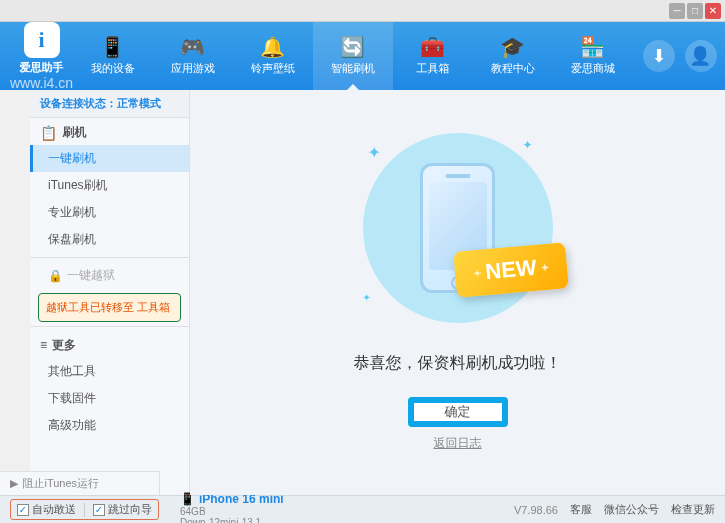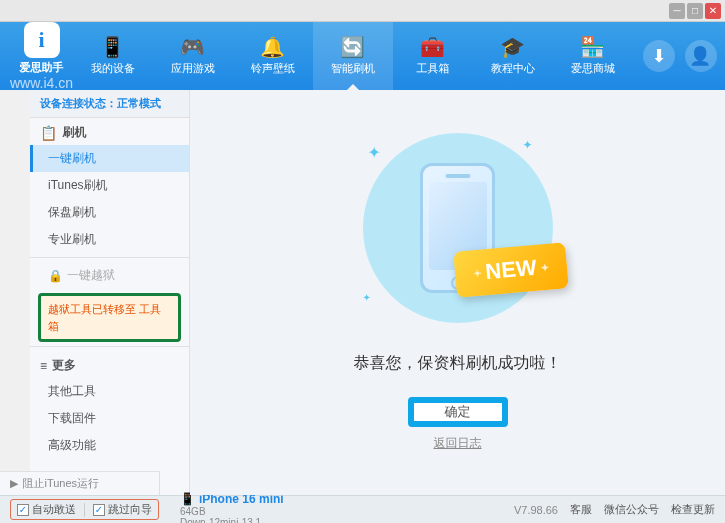--- a/index.html
+++ b/index.html
@@ -146,21 +146,21 @@
       padding: 5px 10px 5px 18px;
       font-size: 12px;
       color: #aaa;
       display: flex; align-items: center; gap: 4px;
     }
     .sidebar-locked-icon { font-size: 12px; }
     .sidebar-note {
       margin: 4px 8px;
       padding: 5px 7px;
       background: #fff3e0;
-      border: 3px solid #15803d;
+      border: 1px solid #15803d;
       border-radius: 4px;
       font-size: 11px;
       color: #e65100;
       line-height: 1.5;
     }
     .sidebar-more-header {
       display: flex; align-items: center;
       padding: 6px 10px 4px;
       font-size: 12px;
       color: #555;
@@ -431,24 +431,24 @@
       <span>刷机</span>
     </div>
 
     <div class="sidebar-item active">
       <span>一键刷机</span>
     </div>
     <div class="sidebar-item">
       <span>iTunes刷机</span>
     </div>
     <div class="sidebar-item">
+      <span>专业刷机</span>
+    </div>
+    <div class="sidebar-item">
       <span>保盘刷机</span>
-    </div>
-    <div class="sidebar-item">
-      <span>专业刷机</span>
     </div>
 
     <div class="sidebar-divider"></div>
 
     <div class="sidebar-locked">
       <span class="sidebar-locked-icon">🔒</span>
       <span>一键越狱</span>
     </div>
 
     <div class="sidebar-note">

